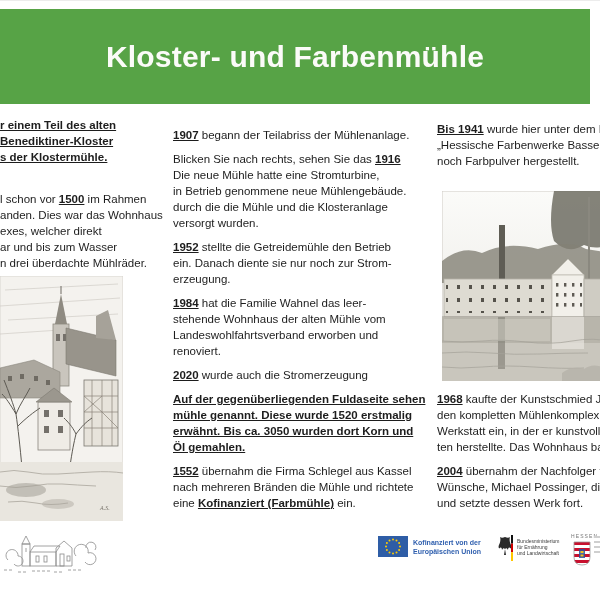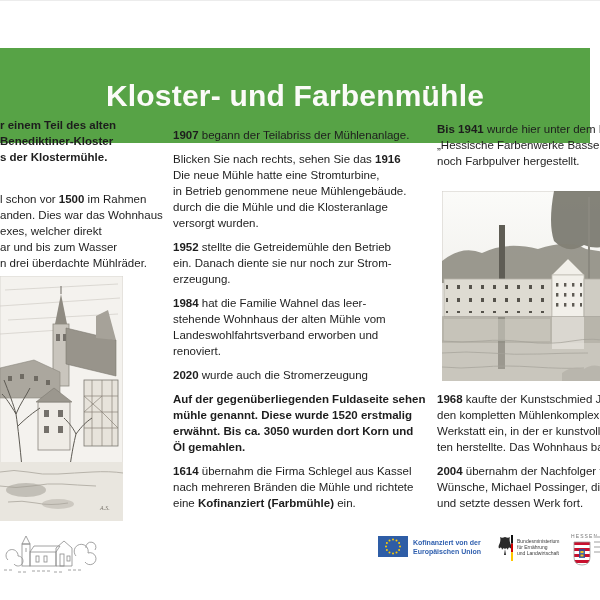--- a/index.html
+++ b/index.html
@@ -1,26 +1,26 @@
 <!DOCTYPE html>
 <html><head>
 <meta charset="utf-8">
 <style>
   html,body{margin:0;padding:0;background:#fff;}
   .page{position:relative;width:600px;height:600px;overflow:hidden;background:#fff;
         font-family:"Liberation Sans",sans-serif;color:#1d1d1d;border-top:1px solid #ececec;box-sizing:border-box;}
   .abs{position:absolute;}
   
   .titlebar{left:0;top:8px;width:590px;height:95px;background:#57A346;
-            display:flex;align-items:center;justify-content:center;margin-top:39px;}
+            display:flex;align-items:center;justify-content:center;}
   .title{color:#fbfbf8;font-size:30px;font-weight:bold;letter-spacing:.2px;}
   
   .col{font-size:11.5px;line-height:16px;}
   .line{white-space:nowrap;}
-  .b{font-weight:bold;}
+  .b{font-weight:bold;text-decoration:underline;}
   .para{margin-bottom:8px;}
   #leftcol .para{margin-bottom:26px;}
   
   svg{display:block;}
   
   .eu-text{font-size:7px;font-weight:bold;color:#2f5fae;line-height:9px;}
   .bmel-text{font-size:5px;color:#3c3c3c;line-height:6px;}
   .hessen-word{font-size:5px;letter-spacing:1.1px;color:#777;}
   .cutbar{position:absolute;height:2px;background:#cfcfcf;width:12px;}
 </style>
@@ -149,21 +149,21 @@
       <div class="para">
         <div class="line"><span class="b">2020</span><span> wurde auch die Stromerzeugung</span></div>
       </div>
       <div class="para">
         <div class="line"><span class="b">Auf der gegenüberliegenden Fuldaseite sehen</span></div>
         <div class="line"><span class="b">mühle genannt. Diese wurde 1520 erstmalig</span></div>
         <div class="line"><span class="b">erwähnt. Bis ca. 3050 wurden dort Korn und</span></div>
         <div class="line"><span class="b">Öl gemahlen.</span></div>
       </div>
       <div class="para">
-        <div class="line"><span class="b">1614</span><span> übernahm die Firma Schlegel aus Kassel</span></div>
+        <div class="line"><span class="b">1552</span><span> übernahm die Firma Schlegel aus Kassel</span></div>
         <div class="line"><span>nach mehreren Bränden die Mühle und richtete</span></div>
         <div class="line"><span>eine </span><span class="b">Kofinanziert (Farbmühle)</span><span> ein.</span></div>
       </div>
     </div>
 
   <div id="righttop" class="abs col" style="left:437px;top:120px;">
       <div class="para">
         <div class="line"><span class="b">Bis 1941</span><span> wurde hier unter dem N</span></div>
         <div class="line"><span>„Hessische Farbenwerke Basse u</span></div>
         <div class="line"><span>noch Farbpulver hergestellt.</span></div>

